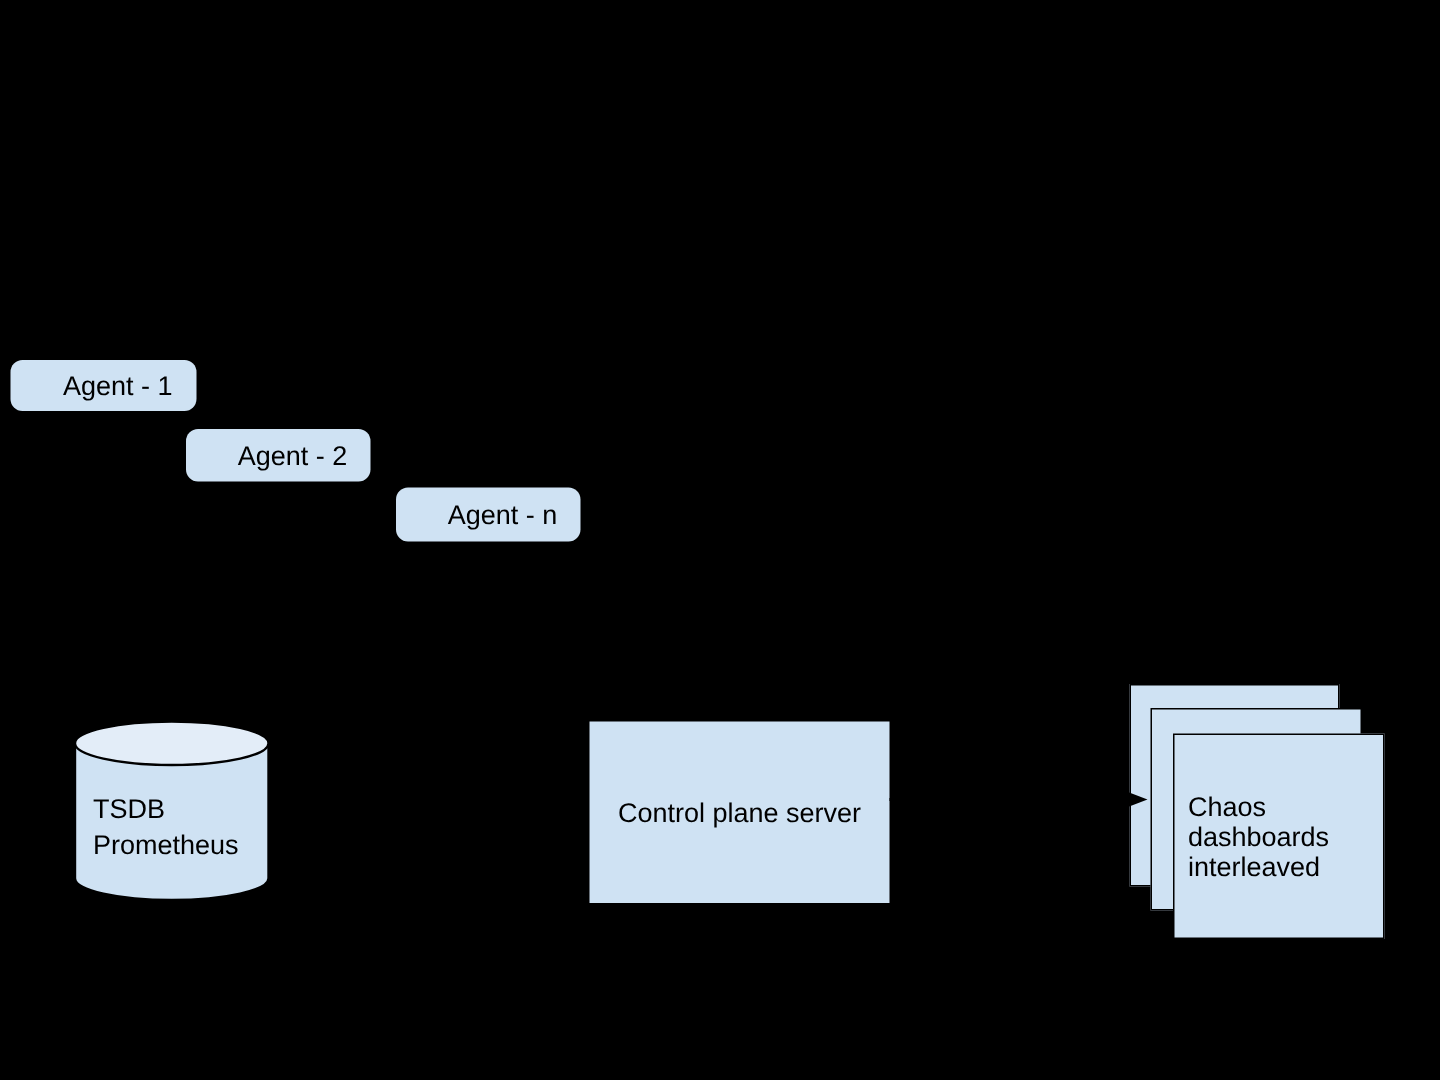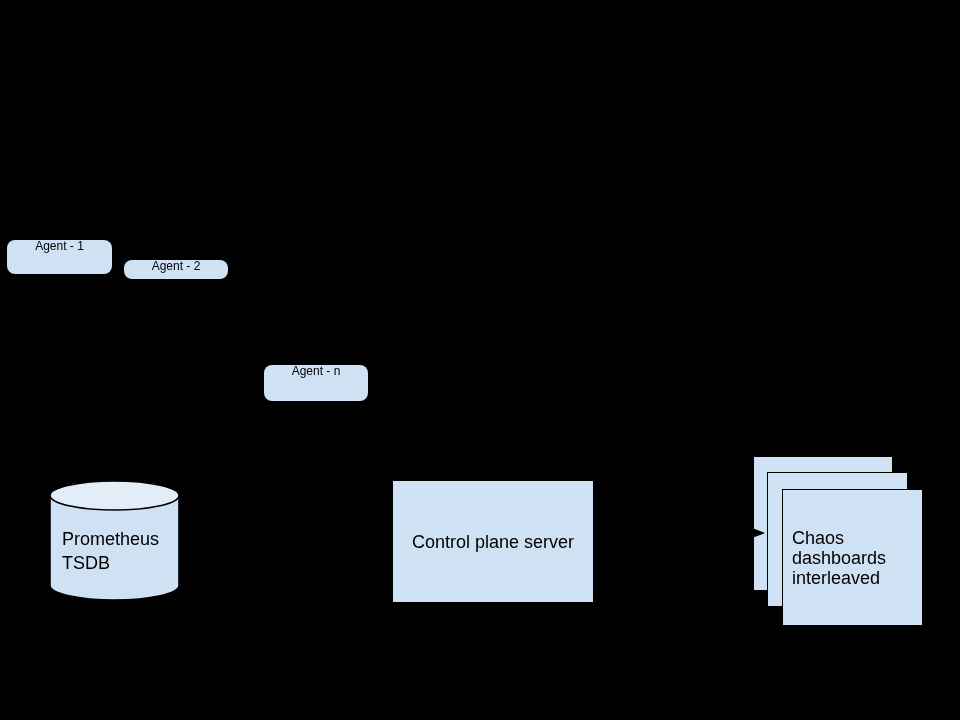--- a/index.html
+++ b/index.html
@@ -11,26 +11,26 @@
   }
   html,body{margin:0;padding:0;background:var(--bg);}
   .canvas{
     position:relative;width:960px;height:720px;background:var(--bg);
     overflow:hidden;font-family:"Liberation Sans",sans-serif;color:var(--text);
   }
   .abs{position:absolute;}
   
   .chip{
     background:var(--fill);border-radius:8px;
-    display:flex;align-items:flex-start;justify-content:center;
-    font-size:12px;line-height:1;
+    display:flex;align-items:center;justify-content:center;
+    font-size:18px;line-height:1;padding-left:19px;
   }
   .chip-1{left:7px;top:240px;width:105px;height:34px;}
-  .chip-2{left:124px;top:260px;width:104px;height:19px;}
-  .chip-n{left:264px;top:325px;width:104px;height:36px;margin-top:40px;}
+  .chip-2{left:124px;top:286px;width:104px;height:35px;}
+  .chip-n{left:264px;top:325px;width:104px;height:36px;}
   
   .server{
     left:393px;top:481px;width:200px;height:121px;background:var(--fill);
     display:flex;flex-direction:row;align-items:center;justify-content:center;
     font-size:18px;line-height:24px;text-align:center;
   }
   
   .card{background:var(--fill);border:1.5px solid var(--line);box-sizing:border-box;}
   .card-back{left:753px;top:456px;width:140px;height:135px;}
   .card-mid{left:767px;top:472px;width:141px;height:135px;}
@@ -80,17 +80,17 @@
   </div>
 
   <svg class="abs overlay" width="960" height="720" viewBox="0 0 960 720" xmlns="http://www.w3.org/2000/svg">
     <path class="cyl-body" d="M 50 496 L 179 496 L 179 585.5 A 64.5 14.5 0 0 1 50 585.5 Z"></path>
     <ellipse class="cyl-top" cx="114.5" cy="495.5" rx="64.5" ry="14.5"></ellipse>
     <line class="arrow-line" x1="593" y1="533" x2="750" y2="533"></line>
     <polygon class="arrow-head" points="765,533 748,526.5 748,539.5"></polygon>
   </svg>
 
   <div class="abs cyl-label">
+    <span>TSDB</span>
     <span>Prometheus</span>
-    <span>TSDB</span>
   </div>
 
 </div>
 
 </body></html>

